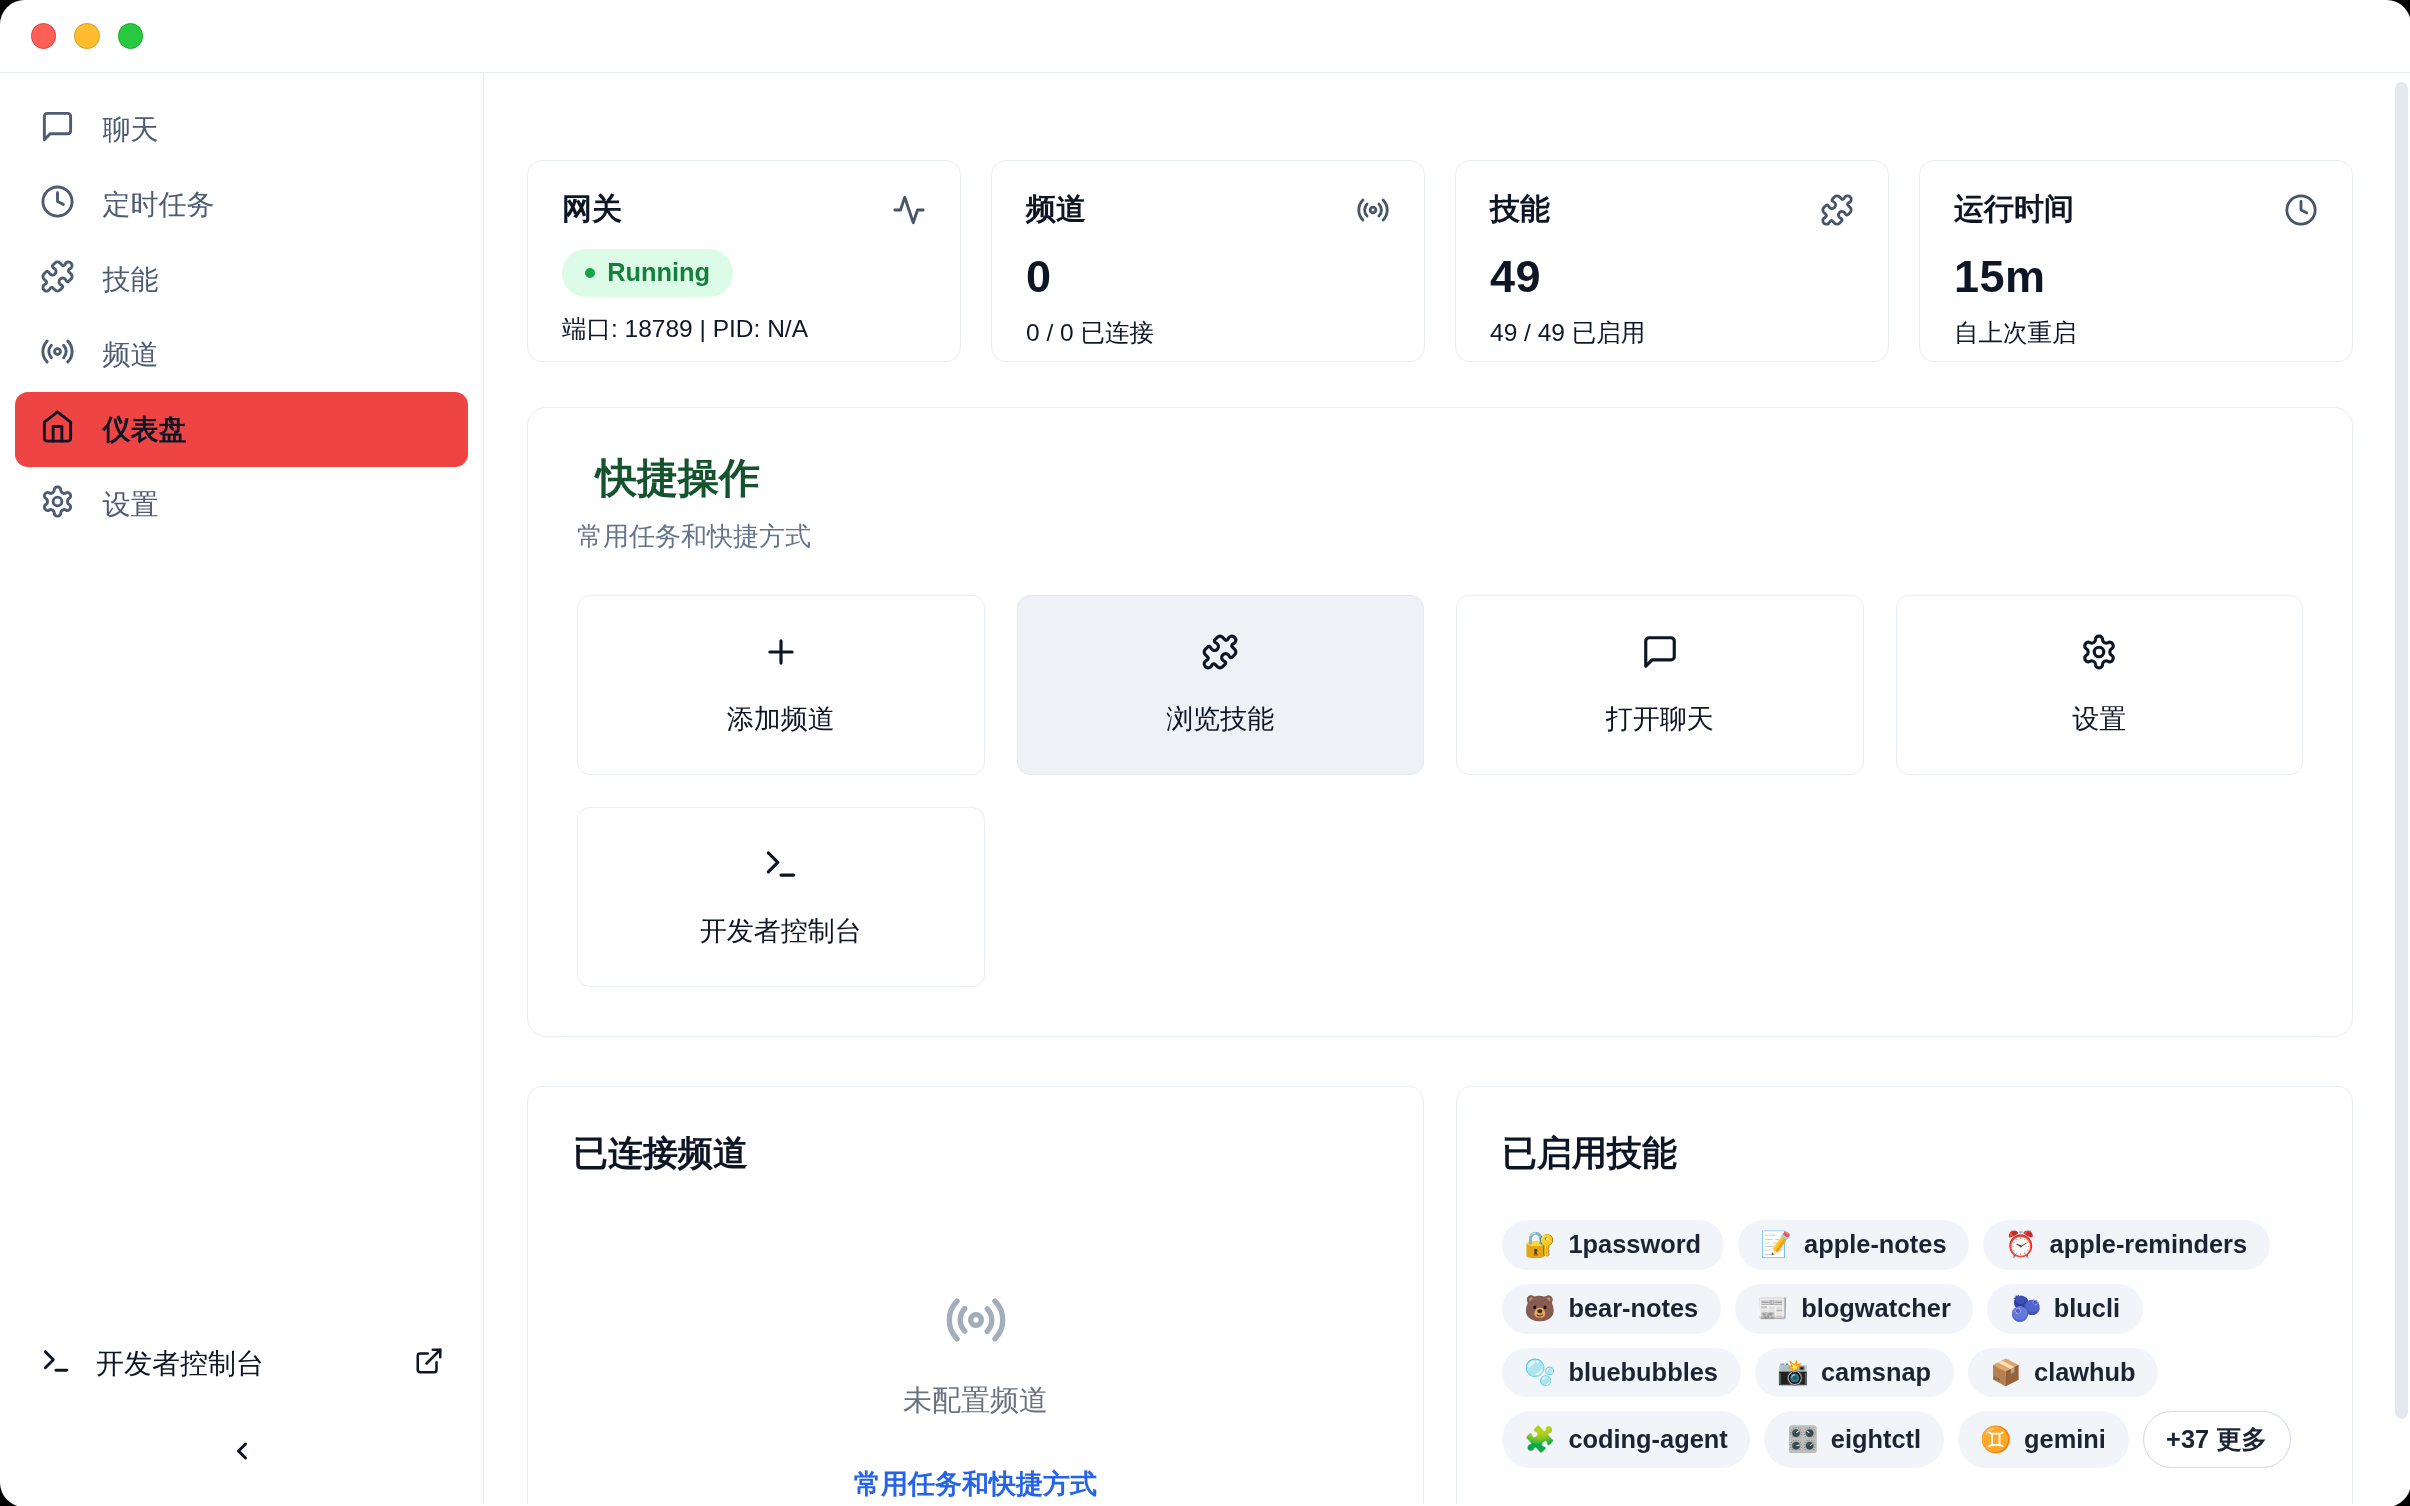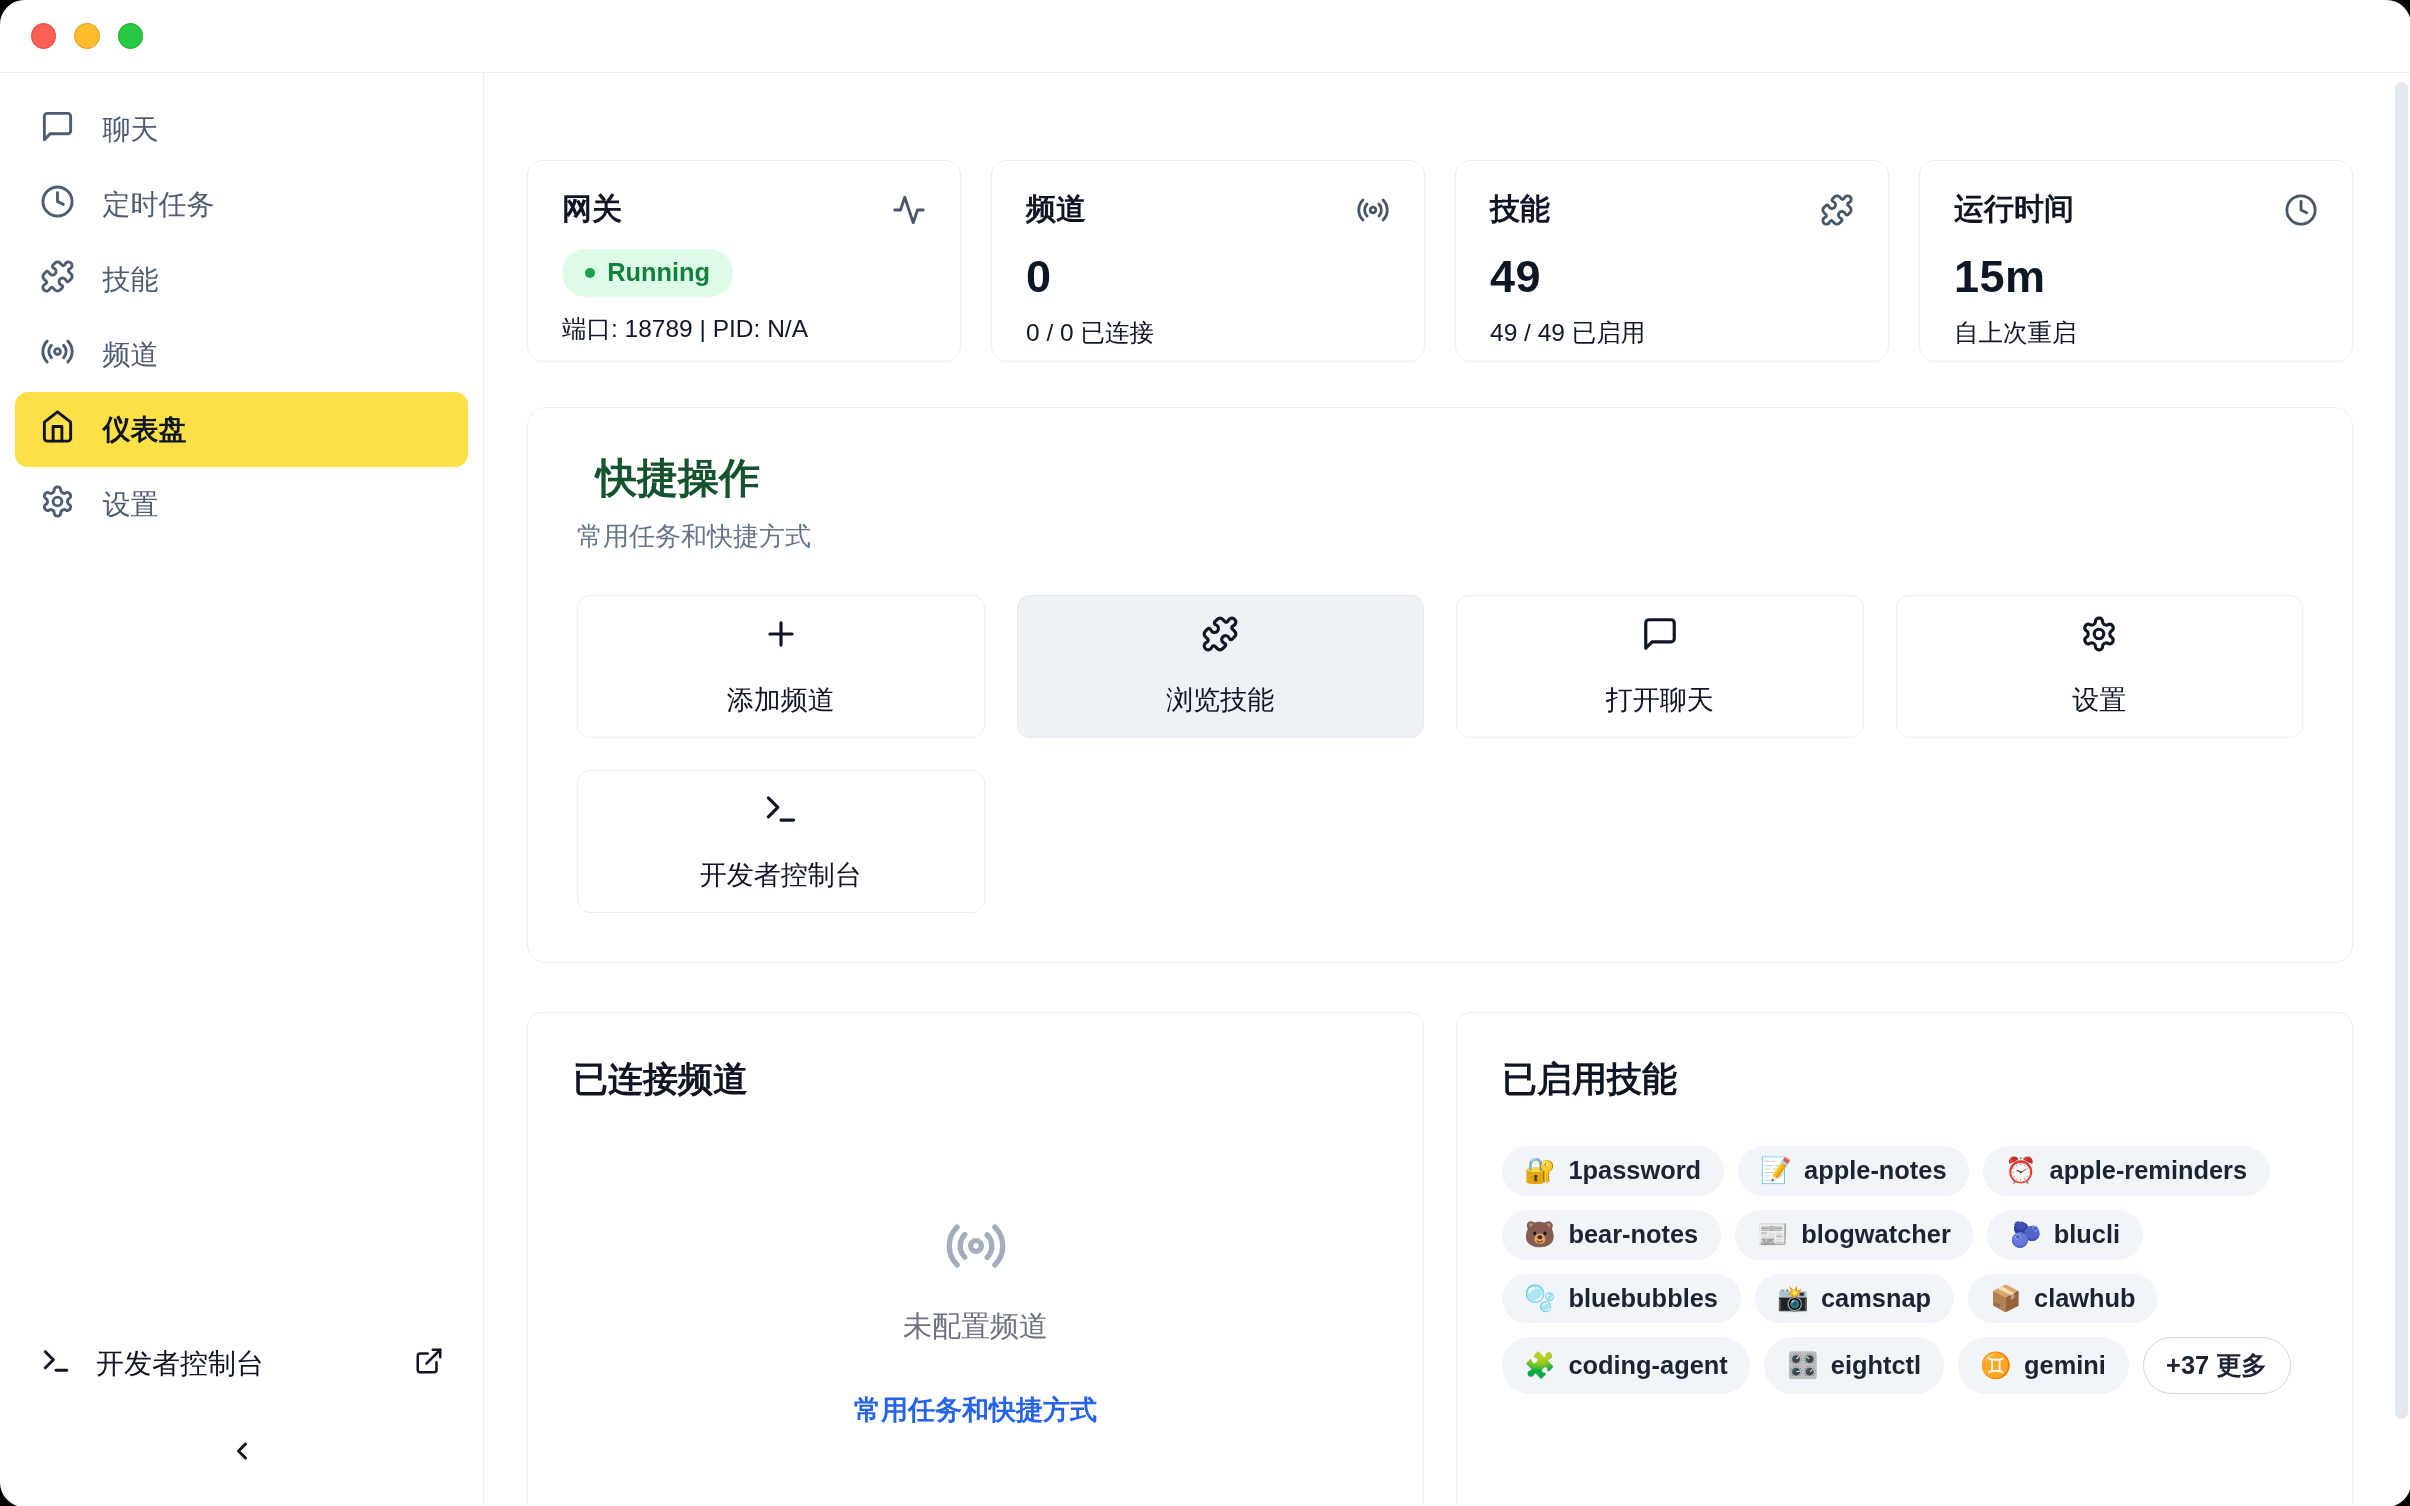--- a/index.html
+++ b/index.html
@@ -15,21 +15,21 @@
   .light.red { background:#ff5f57; border:0.9px solid #e0443e; }
   .light.yellow { background:#febc2e; border:0.9px solid #d89e24; }
   .light.green { background:#28c840; border:0.9px solid #1aab29; }
 
   .main { display:flex; height:1431px; }
 
   
   .sidebar { width:484px; min-width:484px; border-right:1.9px solid #e9eef4; display:flex; flex-direction:column; padding:19px 15px 17px; }
   .nav-item { height:75px; display:flex; align-items:center; gap:28px; padding:0 24.5px; border-radius:13px; color:#4d5b73; font-size:28px; cursor:pointer; }
   .nav-item svg { width:35px; height:35px; flex:none; }
-  .nav-item.active { background:#fde047; color:#0e1626; font-weight:600; }
+  .nav-item.active { background:#ef4444; color:#0e1626; font-weight:600; }
   .sidebar-spacer { flex:1; }
   .dev-row { height:72px; display:flex; align-items:center; gap:24.5px; padding:0 24.5px; border-radius:13px; color:#0e1626; font-size:28px; font-weight:500; cursor:pointer; }
   .dev-row svg { width:32px; height:32px; }
   .dev-row .grow { flex:1; }
   .collapse-row { display:flex; justify-content:center; padding:24.5px 0 9.4px; }
   .collapse-btn { width:53px; height:53px; display:flex; align-items:center; justify-content:center; border-radius:9.4px; cursor:pointer; color:#0e1626; }
   .collapse-btn svg { width:28px; height:28px; }
 
   
   .content { flex:1; padding:87px 58px 0 43px; overflow:hidden; position:relative; }
@@ -46,21 +46,21 @@
   .stat-sub { font-size:24.5px; color:#0f172a; margin-top:13px; }
   .badge { display:inline-flex; align-items:center; gap:12.2px; background:#dcfce7; color:#15803d; border-radius:941px; padding:9.4px 22.6px; font-size:25.4px; font-weight:600; margin-top:19px; }
   .badge-dot { width:10.4px; height:10.4px; border-radius:50%; background:#16a34a; }
   .stat-sub.after-badge { margin-top:15px; }
 
   
   .panel { margin-top:45px; border:1.9px solid #e9eef4; border-radius:19px; padding:43px 49px 49px; background:#fff; }
   .panel-title { font-size:41px; font-weight:800; color:#14532d;margin-left:19px; }
   .panel-sub { font-size:26px; color:#64748b; margin-top:13px; }
   .actions-grid { display:grid; grid-template-columns:repeat(4,1fr); gap:32px; margin-top:41px; }
-  .action-btn { height:143px; border:1.9px solid #e9eef4; border-radius:13px; background:#fff; display:flex; flex-direction:column; align-items:center; justify-content:center; gap:22.6px; font-size:27px; font-weight:500; color:#0e1626; cursor:pointer; }
+  .action-btn { height:180px; border:1.9px solid #e9eef4; border-radius:13px; background:#fff; display:flex; flex-direction:column; align-items:center; justify-content:center; gap:22.6px; font-size:27px; font-weight:500; color:#0e1626; cursor:pointer; }
   .action-btn svg { width:38px; height:38px; }
   .action-btn.highlighted { background:#eef2f7; border-color:#e4eaf2; }
 
   
   .bottom-grid { display:grid; grid-template-columns:1fr 1fr; gap:32px; margin-top:49px; }
   .bottom-card { border:1.9px solid #e9eef4; border-radius:15px; background:#fff; padding:43px 45px; height:527px; }
   .bottom-title { font-size:35px; font-weight:800; color:#0e1626; }
   .empty-state { display:flex; flex-direction:column; align-items:center; margin-top:111px; }
   .empty-state svg { width:64px; height:64px; color:#a3adbb; }
   .empty-text { font-size:29px; color:#6b7280; margin-top:26px; }

